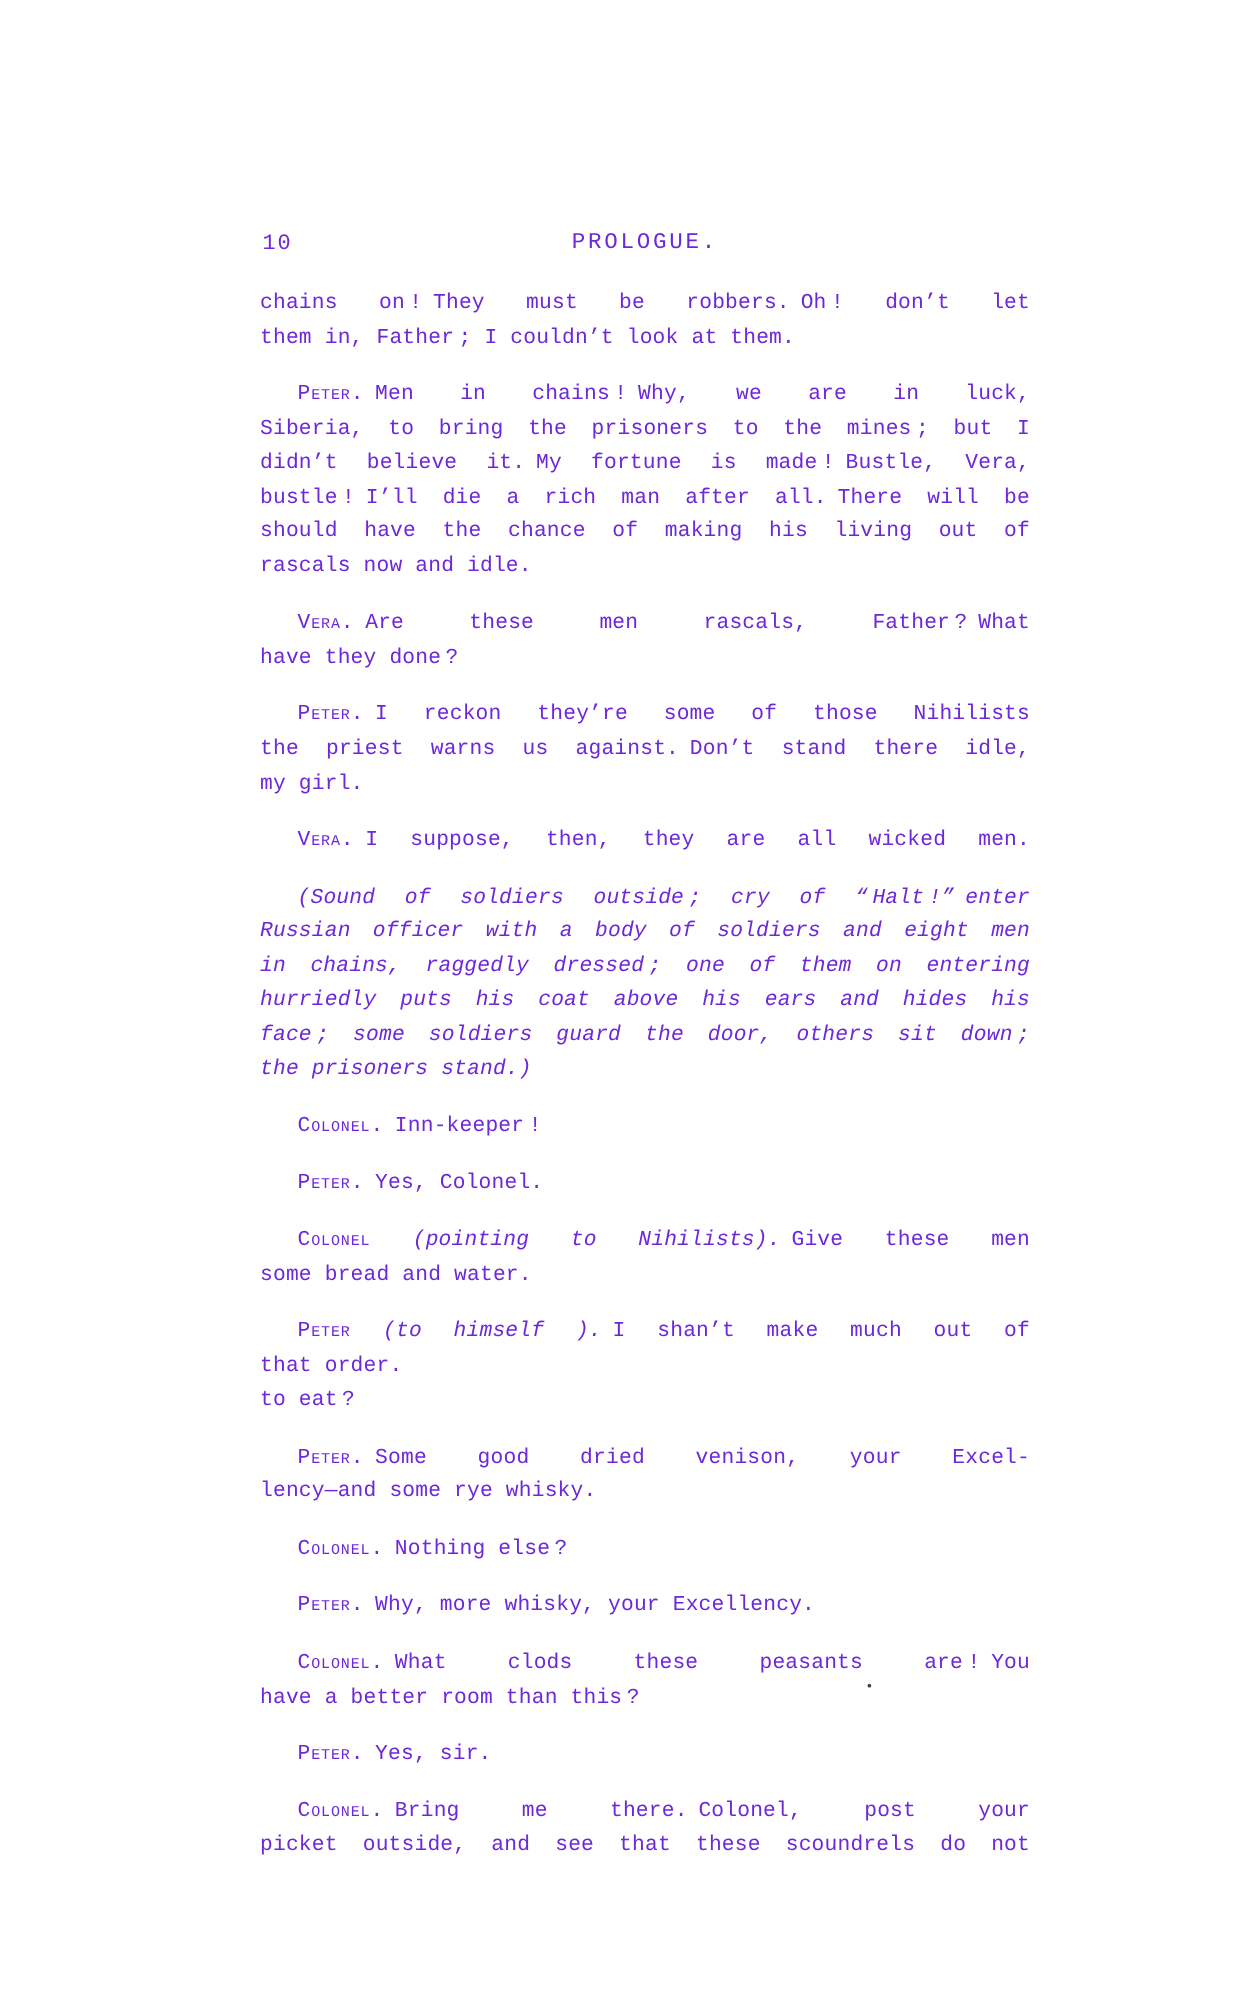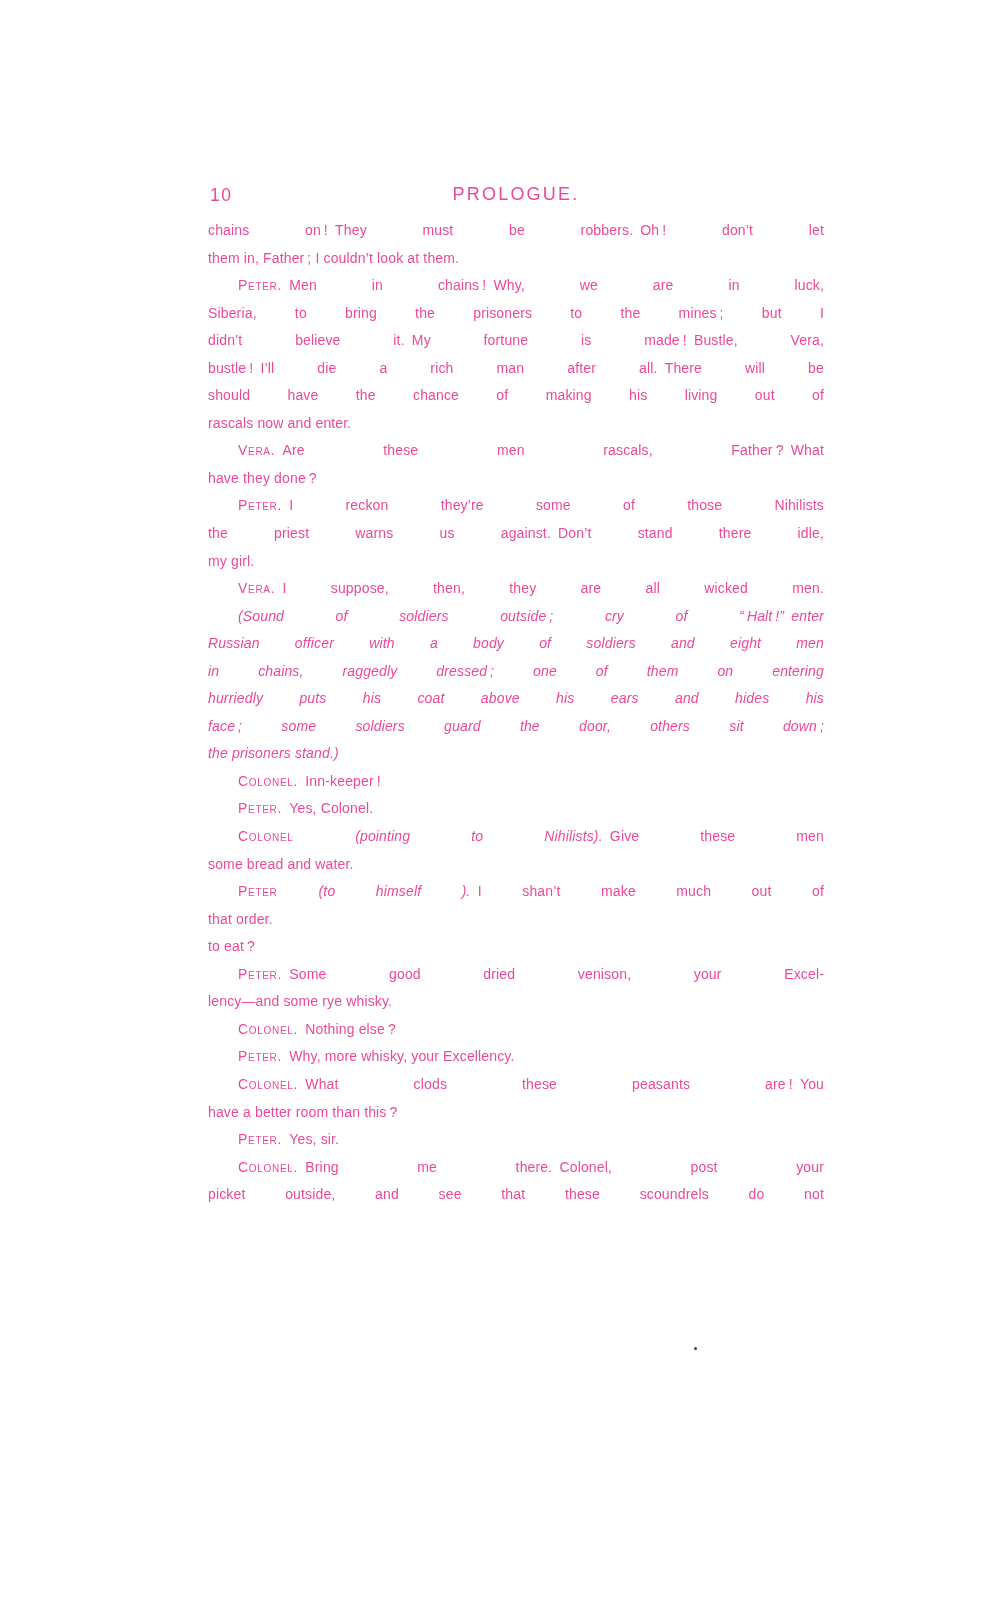--- a/index.html
+++ b/index.html
@@ -2,22 +2,22 @@
 <html><head>
 <meta charset="utf-8">
 <style>
   html, body { margin: 0; padding: 0; }
   .page {
     position: relative;
     width: 1000px;
     height: 1600px;
     background: #ffffff;
     overflow: hidden;
-    font-family: Liberation Sans, sans-serif;
-    color: #ec4899;
+    font-family: Liberation Mono, monospace;
+    color: #6d28d9;
   }
   .header {
     position: absolute;
     left: 208px;
     top: 184px;
     width: 616px;
     text-align: center;
     font-size: 18px;
     letter-spacing: 2.2px;
     font-weight: 500;
@@ -26,33 +26,33 @@
     position: absolute;
     left: 2px;
     top: 1px;
     font-size: 17.5px;
     letter-spacing: 1.5px;
     font-weight: 500;
   }
   .textblock {
     position: absolute;
     left: 208px;
-    top: 217px;
+    top: 229px;
     width: 616px;
-    font-size: 14px;
+    font-size: 17px;
     line-height: 27.55px;
     letter-spacing: 0.15px;
   }
   .line {
     text-align: justify;
     text-align-last: justify;
     text-justify: inter-word;
   }
   .line.endp { text-align-last: left; }
-  .line.ind { text-indent: 30px; }
+  .line.ind { text-indent: 30px; margin-top: 18px; }
   .sc { font-variant: small-caps; letter-spacing: 0.7px; }
   .it { font-style: italic; }
   .rm { font-style: normal; }
   .speck {
     position: absolute;
     left: 694px;
     top: 1347px;
     width: 3px;
     height: 3px;
     background: #45443c;
@@ -68,21 +68,21 @@
     <span class="running-title">PROLOGUE.</span>
   </div>
   <div class="textblock" id="textblock">
       <div class="line"><span class="rm">chains on ! They must be robbers. Oh ! don’t let</span></div>
       <div class="line endp"><span class="rm">them in, Father ; I couldn’t look at them.</span></div>
       <div class="line ind"><span class="sc">Peter.</span><span class="rm"> Men in chains ! Why, we are in luck,</span></div>
       <div class="line"><span class="rm">Siberia, to bring the prisoners to the mines ; but I</span></div>
       <div class="line"><span class="rm">didn’t believe it. My fortune is made ! Bustle, Vera,</span></div>
       <div class="line"><span class="rm">bustle ! I’ll die a rich man after all. There will be</span></div>
       <div class="line"><span class="rm">should have the chance of making his living out of</span></div>
-      <div class="line endp"><span class="rm">rascals now and enter.</span></div>
+      <div class="line endp"><span class="rm">rascals now and idle.</span></div>
       <div class="line ind"><span class="sc">Vera.</span><span class="rm"> Are these men rascals, Father ? What</span></div>
       <div class="line endp"><span class="rm">have they done ?</span></div>
       <div class="line ind"><span class="sc">Peter.</span><span class="rm"> I reckon they’re some of those Nihilists</span></div>
       <div class="line"><span class="rm">the priest warns us against. Don’t stand there idle,</span></div>
       <div class="line endp"><span class="rm">my girl.</span></div>
       <div class="line ind"><span class="sc">Vera.</span><span class="rm"> I suppose, then, they are all wicked men.</span></div>
       <div class="line ind"><span class="it">(Sound of soldiers outside ; cry of “ Halt !” enter</span></div>
       <div class="line"><span class="it">Russian officer with a body of soldiers and eight men</span></div>
       <div class="line"><span class="it">in chains, raggedly dressed ; one of them on entering</span></div>
       <div class="line"><span class="it">hurriedly puts his coat above his ears and hides his</span></div>

